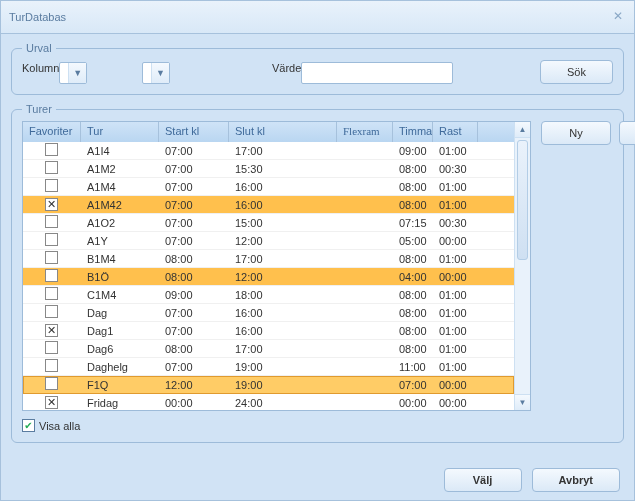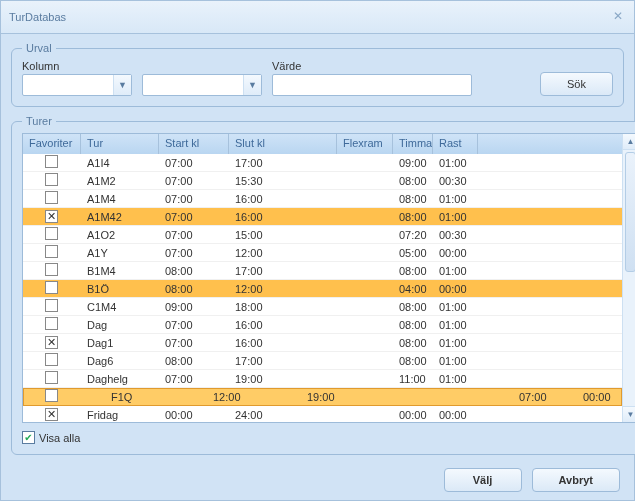--- a/index.html
+++ b/index.html
@@ -54,21 +54,21 @@
     padding: 0 4px;
     font-size: 11px;
   }
   .urval-row {
     display: flex;
     gap: 10px;
     align-items: flex-end;
   }
   .field {
     display: flex;
-    flex-direction: column;
+    flex-direction: row;
   }
   .field label { color: #333; margin-bottom: 2px; }
   .combo, .textin {
     height: 22px;
     background: #fff;
     border: 1px solid #9dbbd9;
     border-radius: 2px;
     display: flex;
     align-items: center;
   }
@@ -144,34 +144,33 @@
     height: 18px;
     align-items: center;
     background: #fff;
     border-bottom: 1px solid #f0f0f0;
   }
   .row.hl-orange { background: #ffc04d; }
   .row.hl-sel {
     background: #ffcc66;
     outline: 1px solid #e09a2e;
     outline-offset: -1px;
-    gap: 24px;
   }
   .row .cell {
     padding: 0 6px;
     overflow: hidden;
     white-space: nowrap;
     font-size: 11px;
     color: #333;
   }
   .col-fav   { width: 58px; }
   .col-tur   { width: 78px; }
   .col-start { width: 70px; }
   .col-slut  { width: 108px; }
-  .col-flex  { width: 56px; }
+  .col-flex  { width: 56px; font-family: Liberation Serif, serif; }
   .col-timma { width: 40px; }
   .col-rast  { width: 45px; }
   .chk {
     width: 13px; height: 13px;
     border: 1px solid #888;
     background: #fff;
     display: inline-flex;
     align-items: center;
     justify-content: center;
     font-size: 11px;
@@ -320,21 +319,21 @@
                   <div class="cell col-flex"></div>
                   <div class="cell col-timma">08:00</div>
                   <div class="cell col-rast">01:00</div>
                 </div>
                 <div class="row">
                   <div class="cell col-fav"><span class="chk"></span></div>
                   <div class="cell col-tur">A1O2</div>
                   <div class="cell col-start">07:00</div>
                   <div class="cell col-slut">15:00</div>
                   <div class="cell col-flex"></div>
-                  <div class="cell col-timma">07:20</div>
+                  <div class="cell col-timma">07:15</div>
                   <div class="cell col-rast">00:30</div>
                 </div>
                 <div class="row">
                   <div class="cell col-fav"><span class="chk"></span></div>
                   <div class="cell col-tur">A1Y</div>
                   <div class="cell col-start">07:00</div>
                   <div class="cell col-slut">12:00</div>
                   <div class="cell col-flex"></div>
                   <div class="cell col-timma">05:00</div>
                   <div class="cell col-rast">00:00</div>

